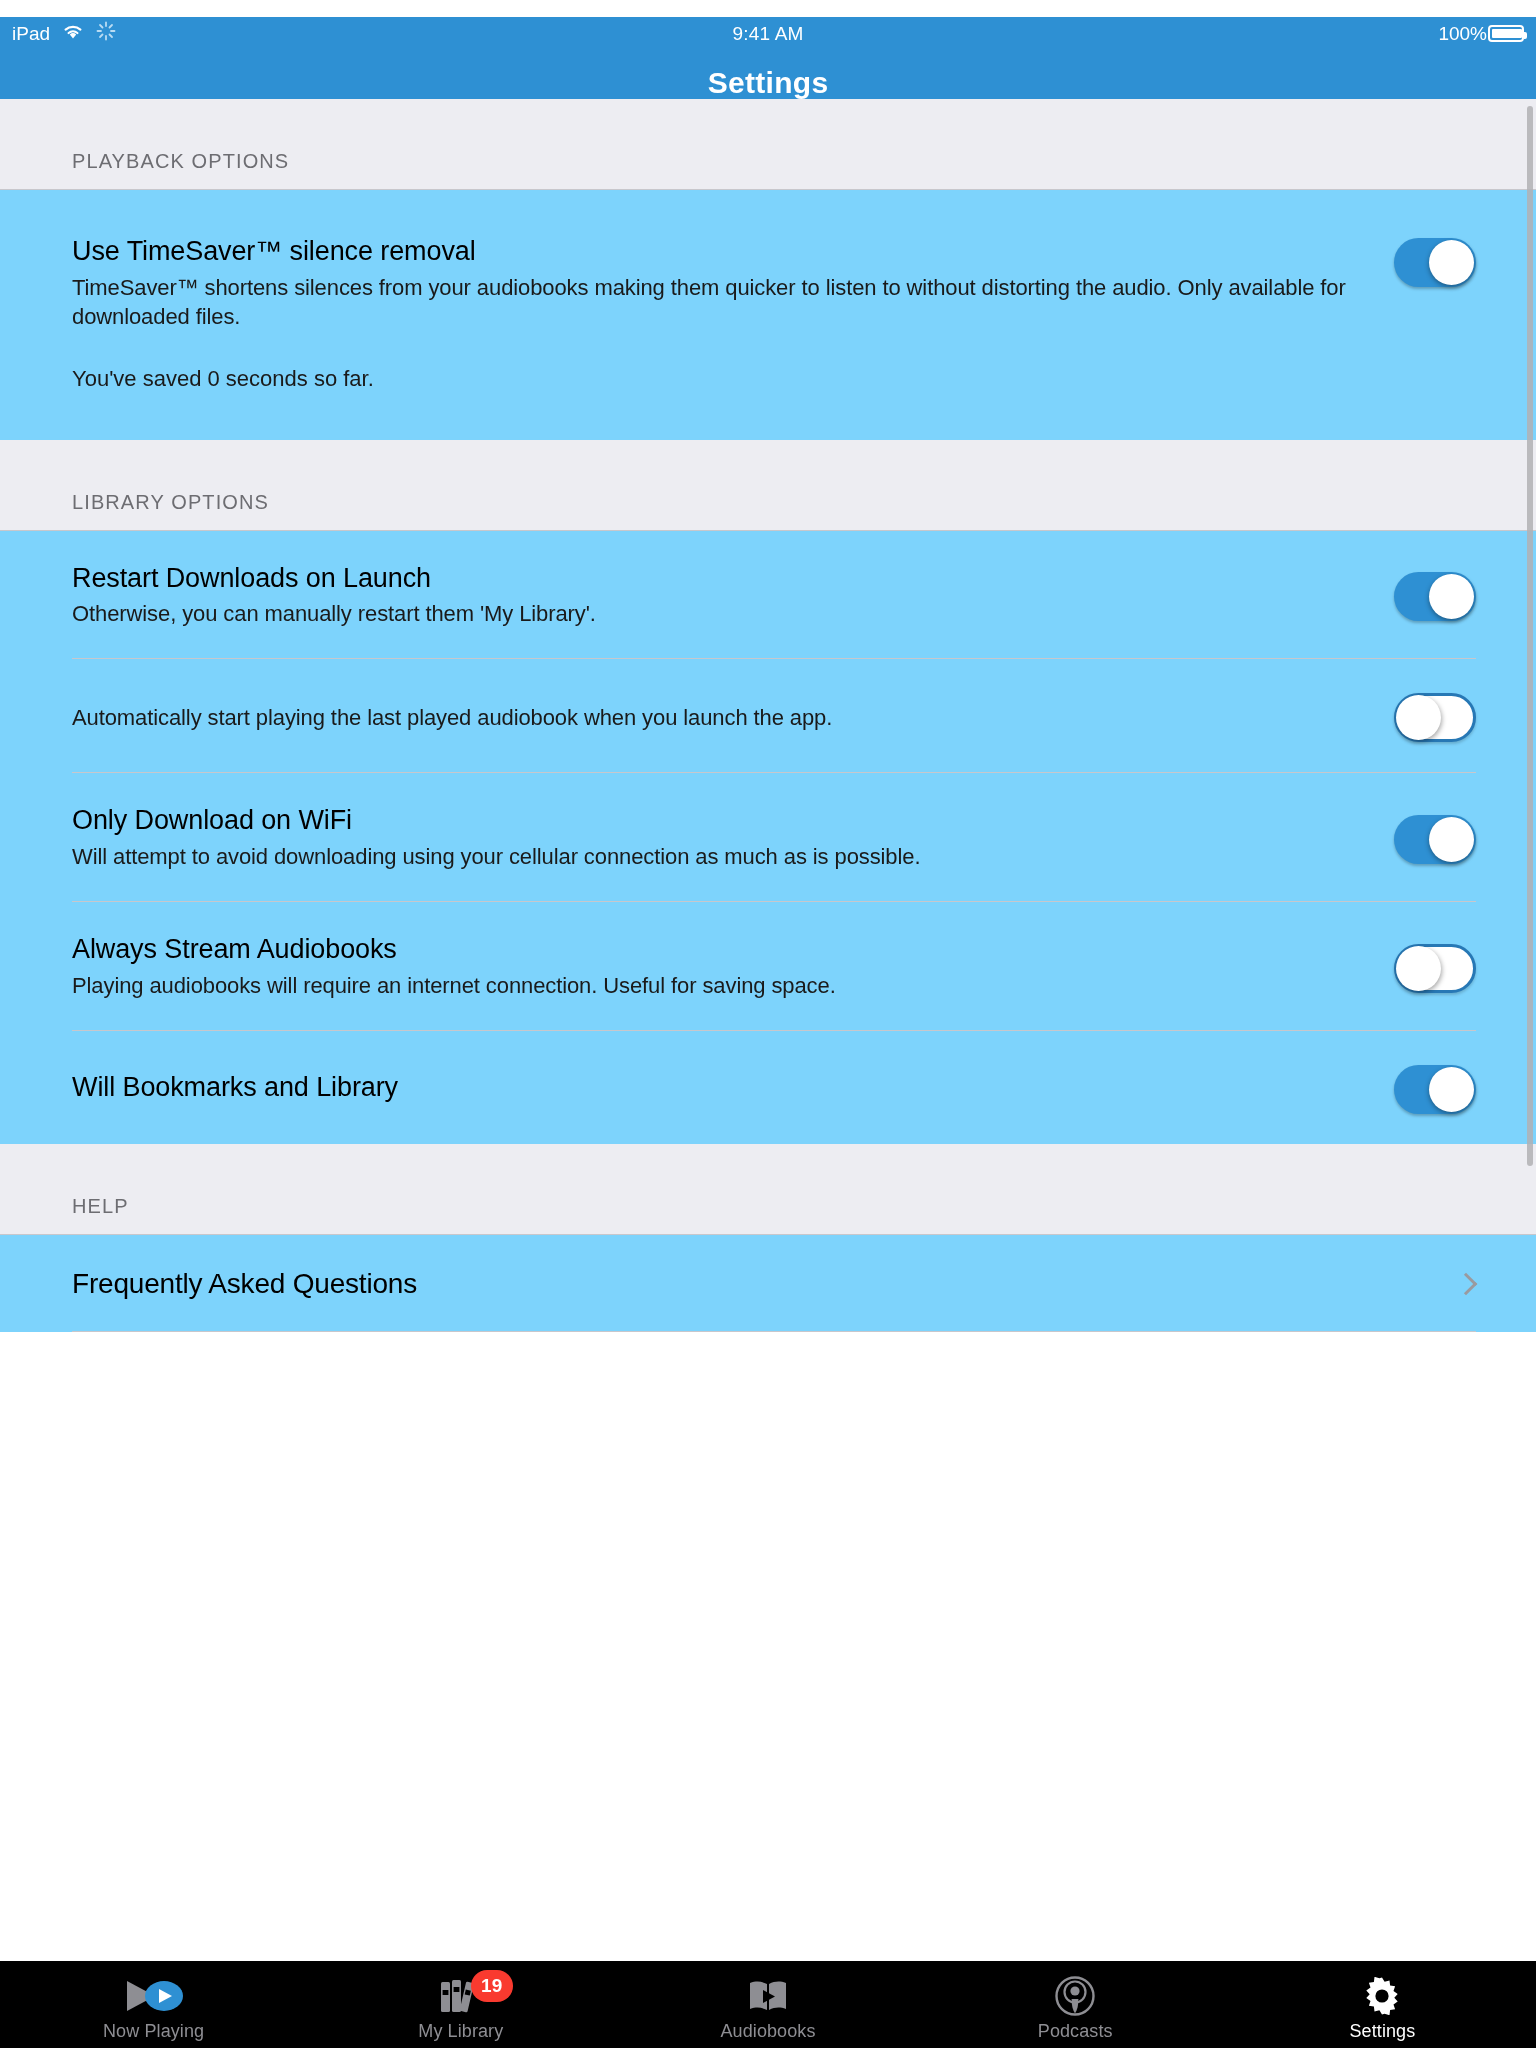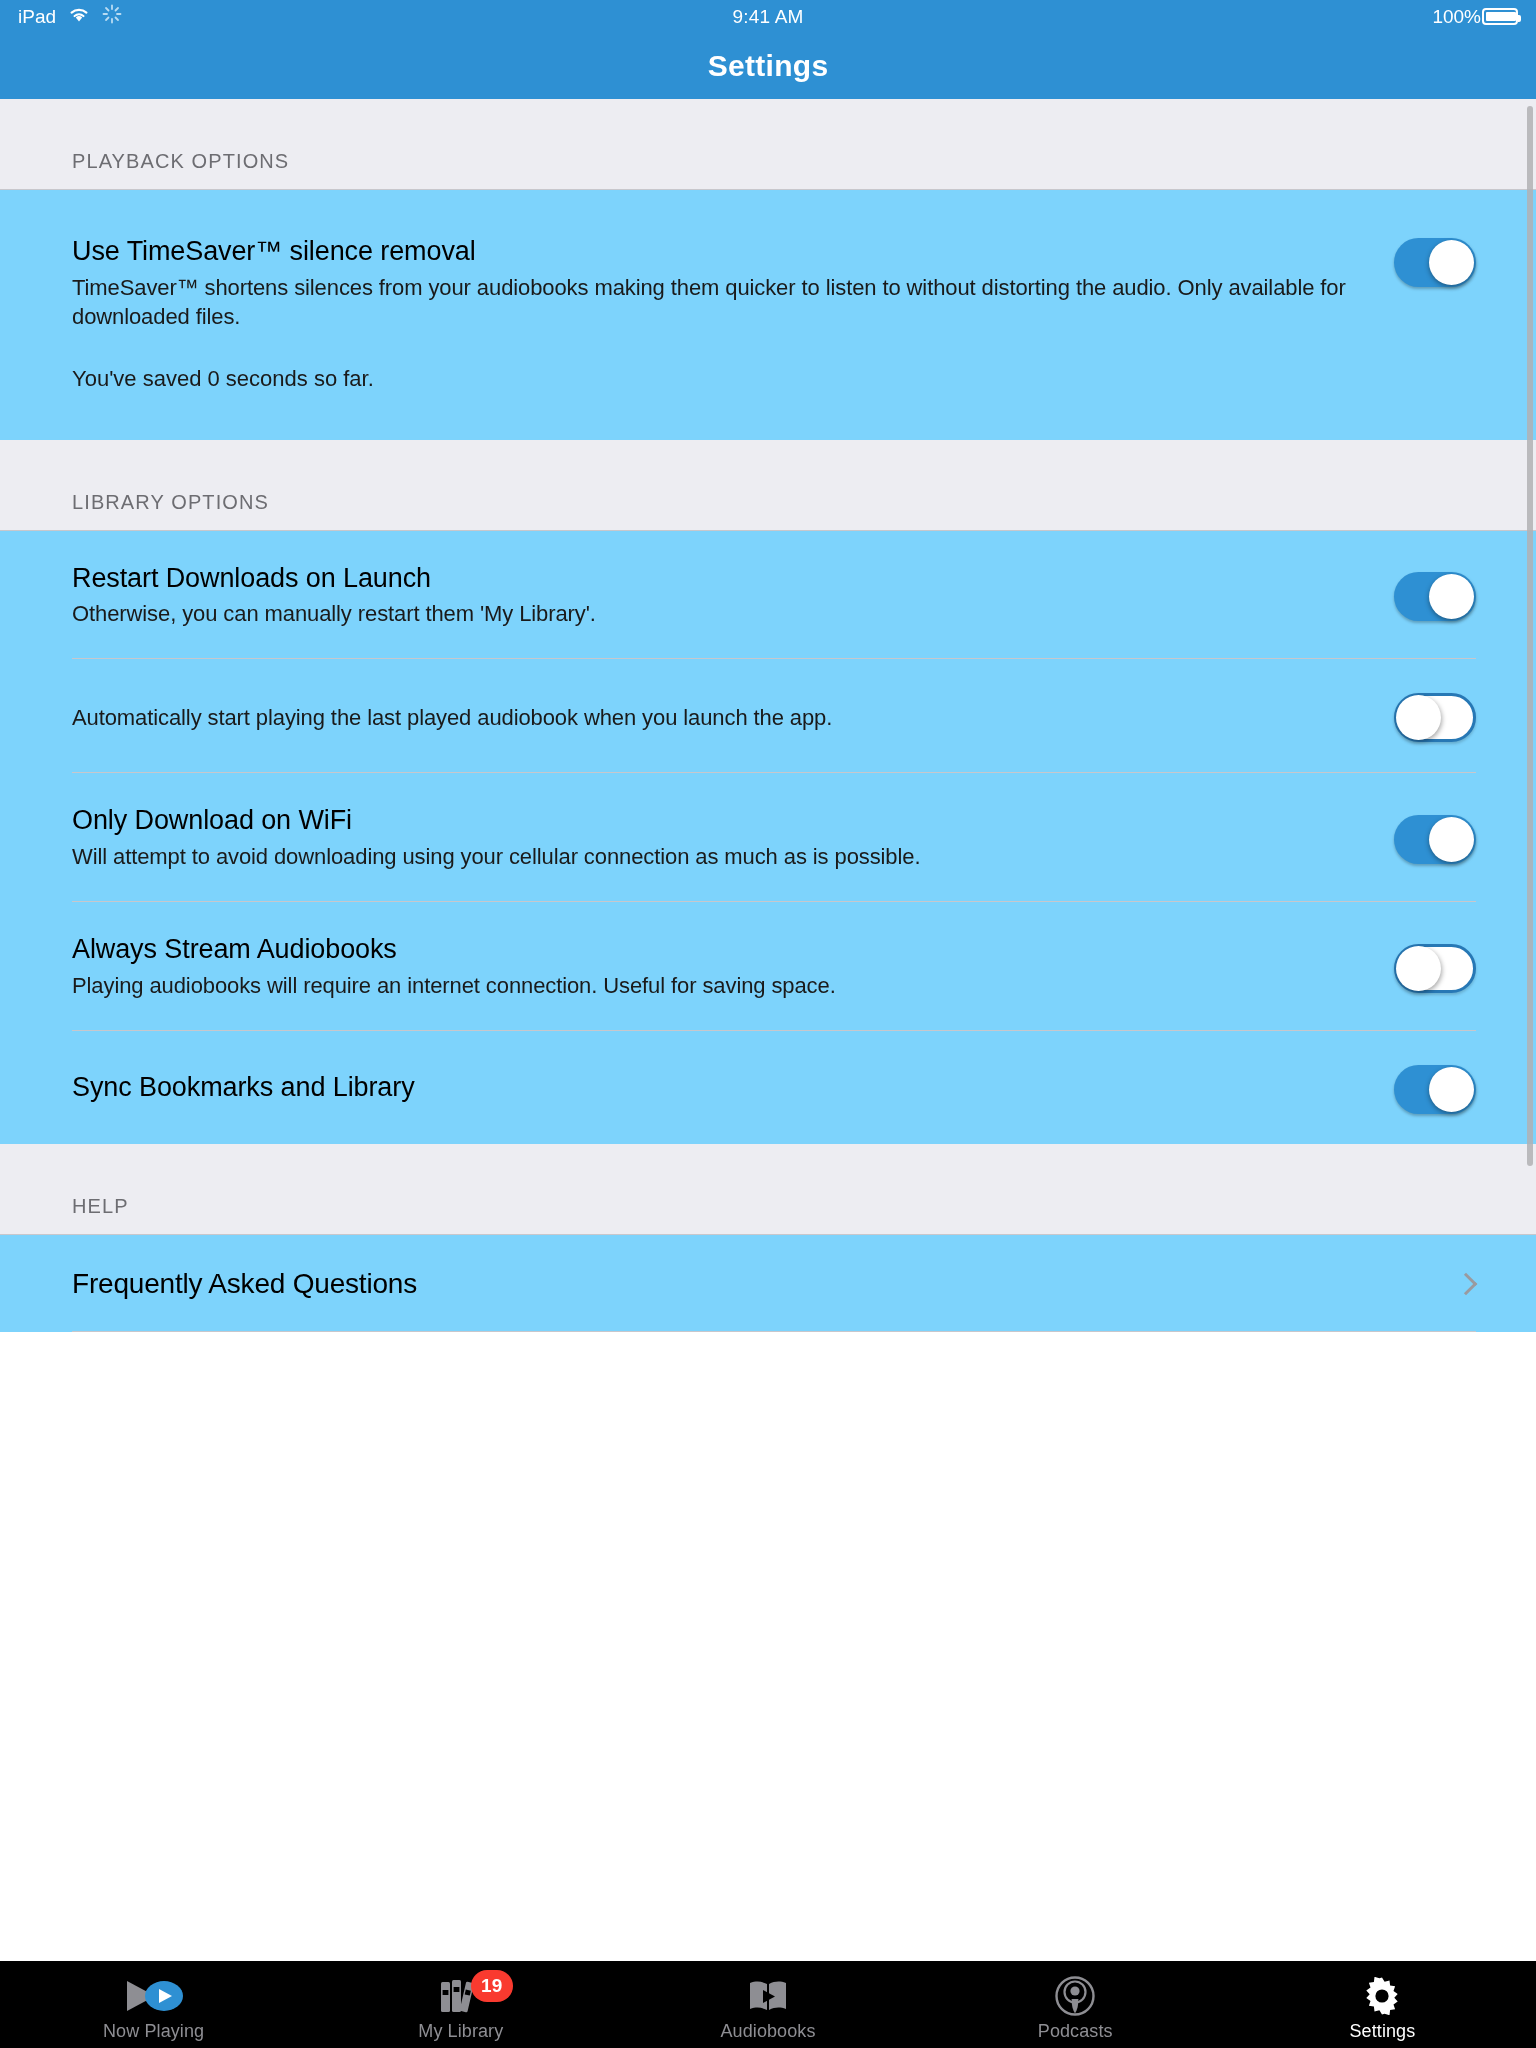--- a/index.html
+++ b/index.html
@@ -8,21 +8,21 @@
     font-family:"Liberation Sans", sans-serif;
     background:#ffffff;
     overflow:hidden;
     position:relative;
   }
 
   
   #status-bar{
     height:33px; background:#2E90D3; color:#ffffff;
     display:flex; align-items:center; position:relative;
-    padding:0 18px; font-size:19px;
+    padding:0 12px; font-size:19px;margin-top:17px;
   }
   #status-left{ display:flex; align-items:center; gap:11px; }
   #status-center{
     position:absolute; left:0; right:0; text-align:center;
     font-size:19px; font-weight:400; letter-spacing:.2px;
   }
   #status-right{
     margin-left:auto; display:flex; align-items:center; gap:1px;
     font-size:19px; position:relative; z-index:2;
   }
@@ -249,21 +249,21 @@
         <div class="row-sub">Playing audiobooks will require an internet connection. Useful for saving space.</div>
       </div>
       <div class="switch off">
         <span class="knob"></span>
       </div>
     </div>
     <div class="separator"></div>
 
     <div class="row lib-row">
       <div class="row-text">
-        <div class="row-title">Sync Bookmarks and Library</div>
+        <div class="row-title">Will Bookmarks and Library</div>
       </div>
       <div class="switch on">
         <span class="knob"></span>
       </div>
     </div>
   </div>
 
   <div class="section-header">
     <span class="section-header-label">HELP</span>
   </div>

